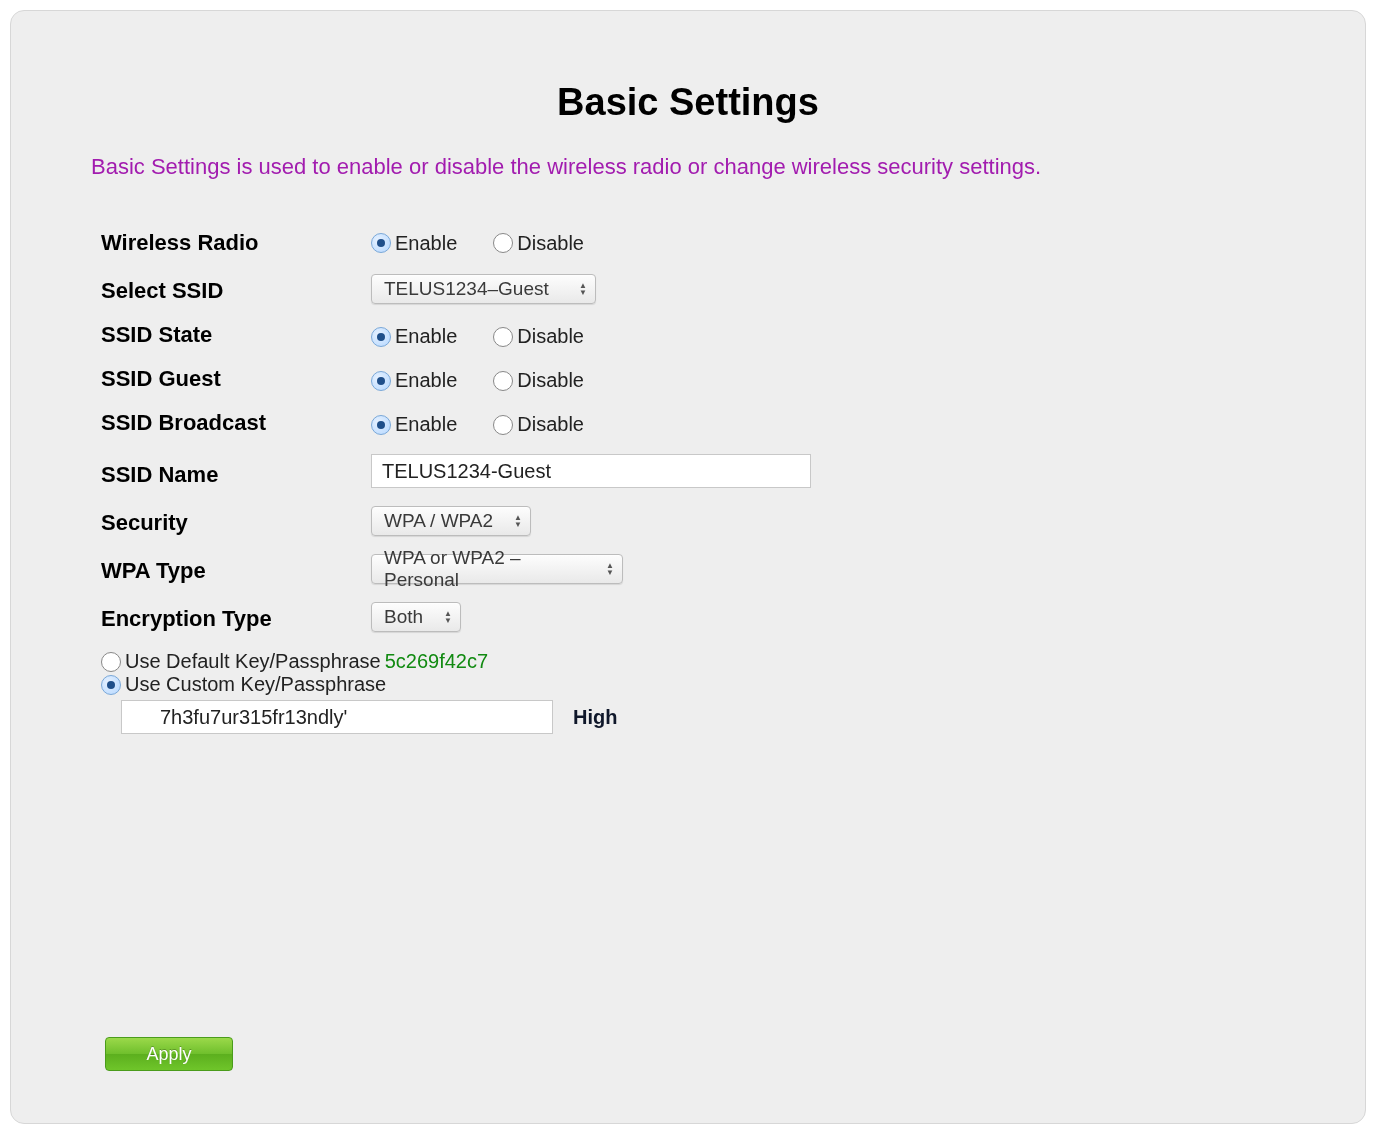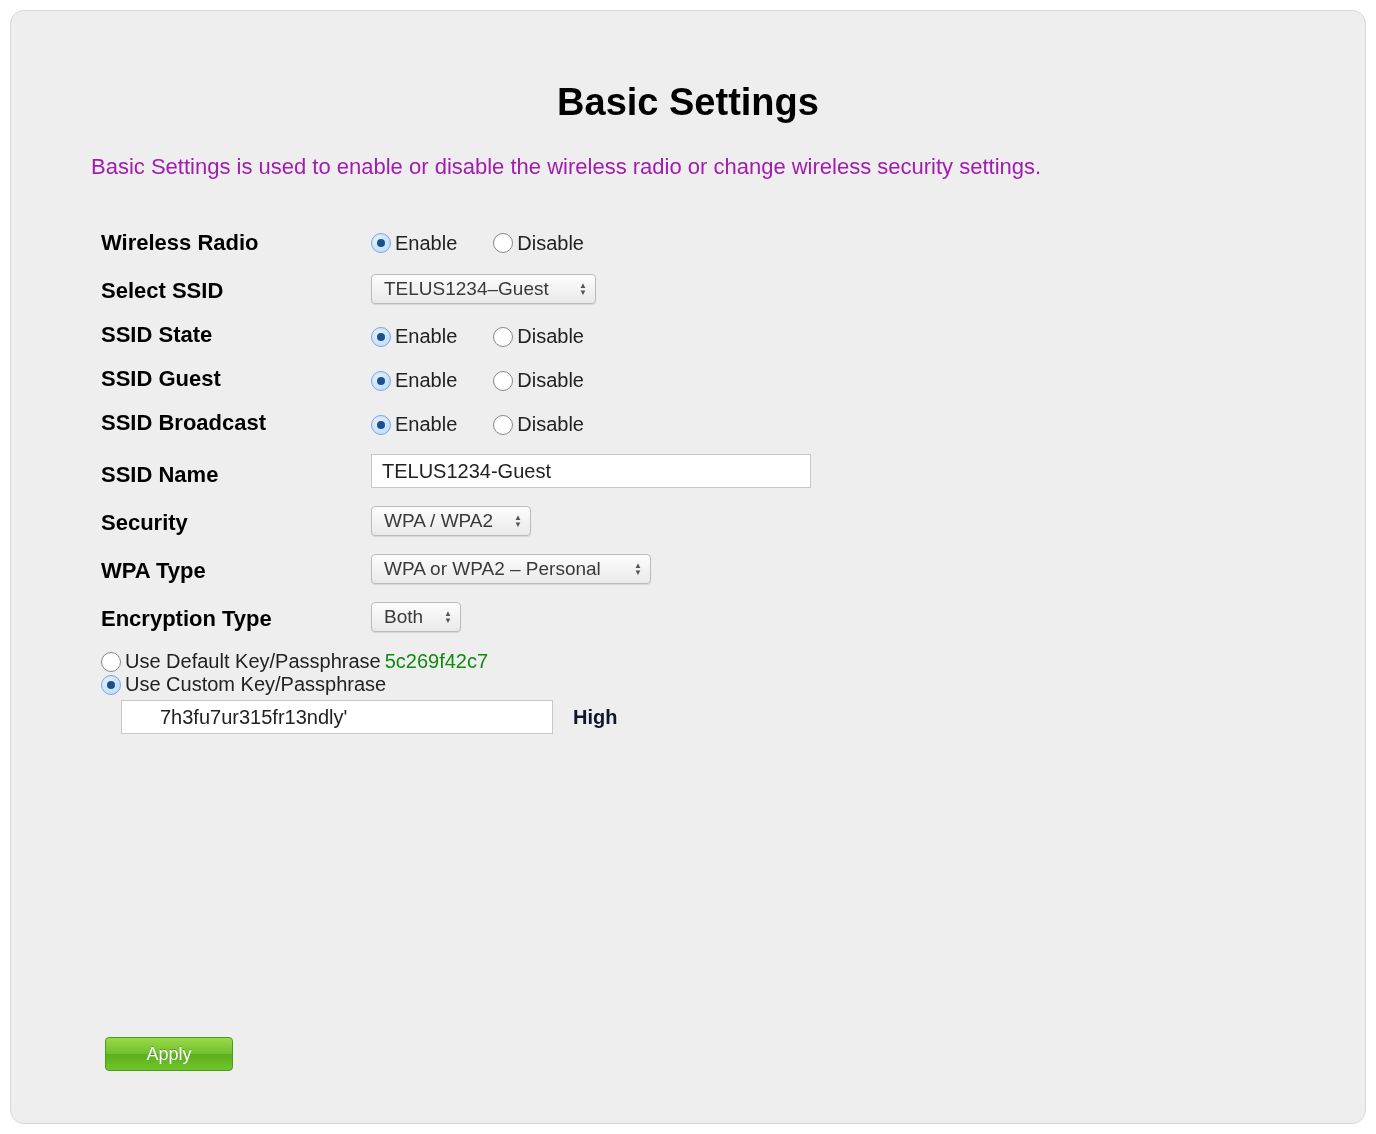--- a/index.html
+++ b/index.html
@@ -256,21 +256,21 @@
         <div class="select" style="width:160px">
           <span>WPA / WPA2</span>
           <span class="caret"></span>
         </div>
       </div>
     </div>
 
     <div class="row">
       <div class="label">WPA Type</div>
       <div class="controls">
-        <div class="select" style="width:280px">
+        <div class="select" style="width:252px">
           <span>WPA or WPA2 – Personal</span>
           <span class="caret"></span>
         </div>
       </div>
     </div>
 
     <div class="row">
       <div class="label">Encryption Type</div>
       <div class="controls">
         <div class="select" style="width:90px">

